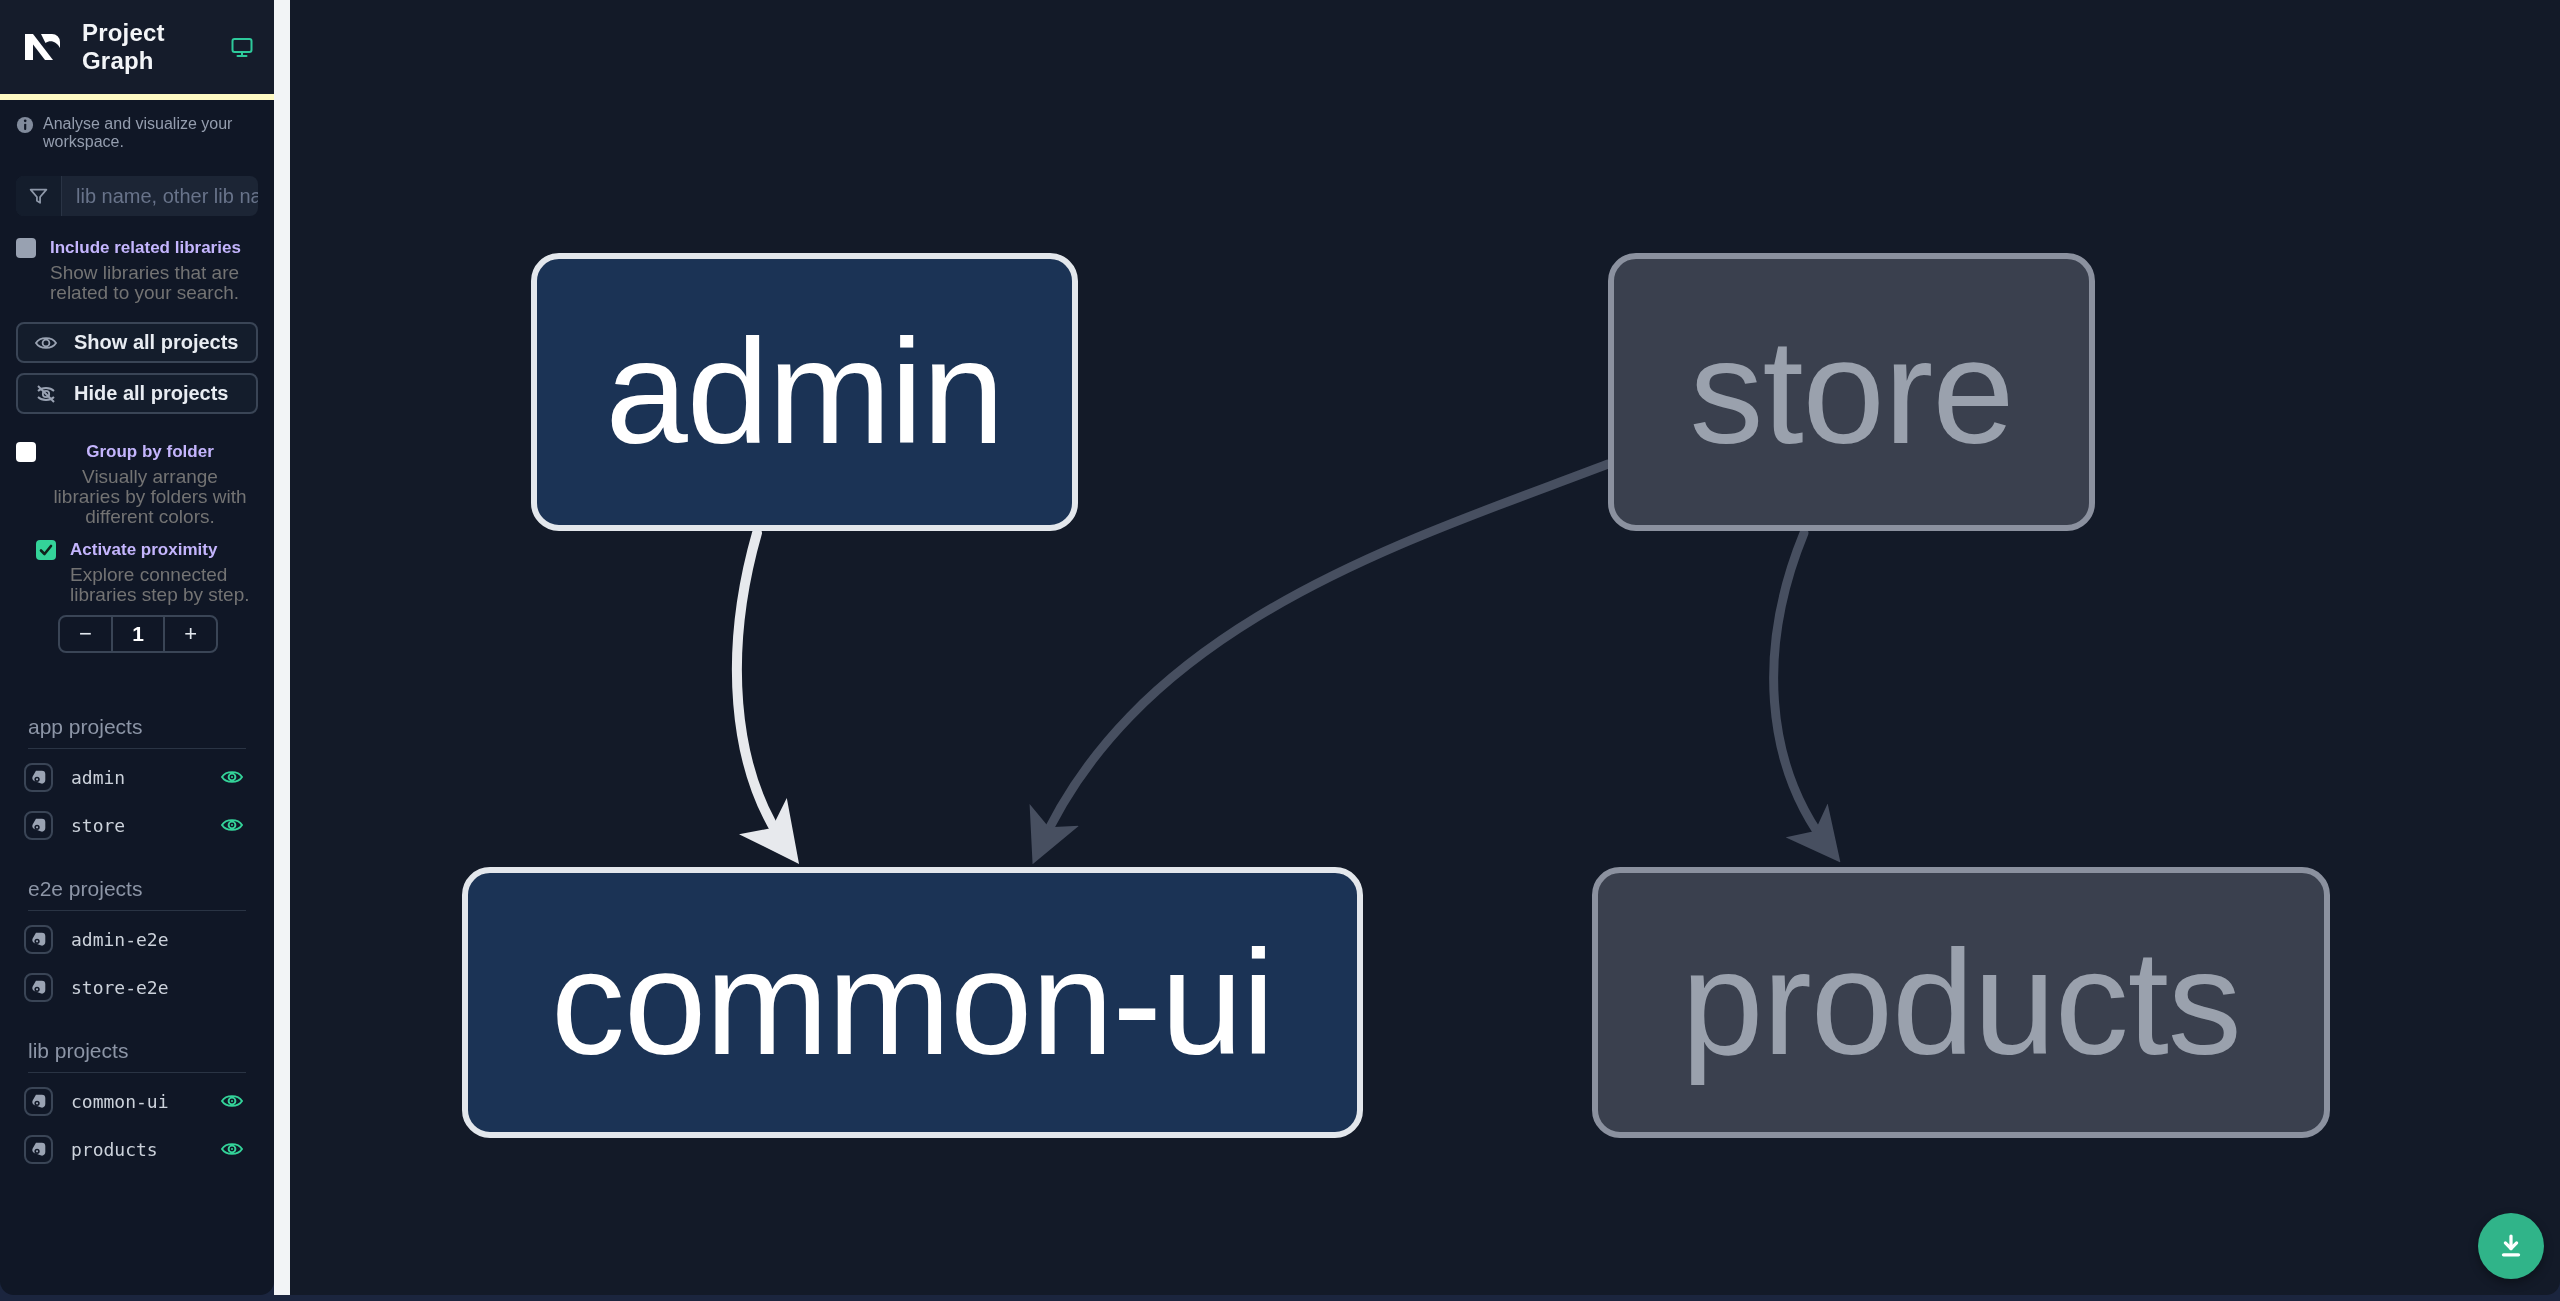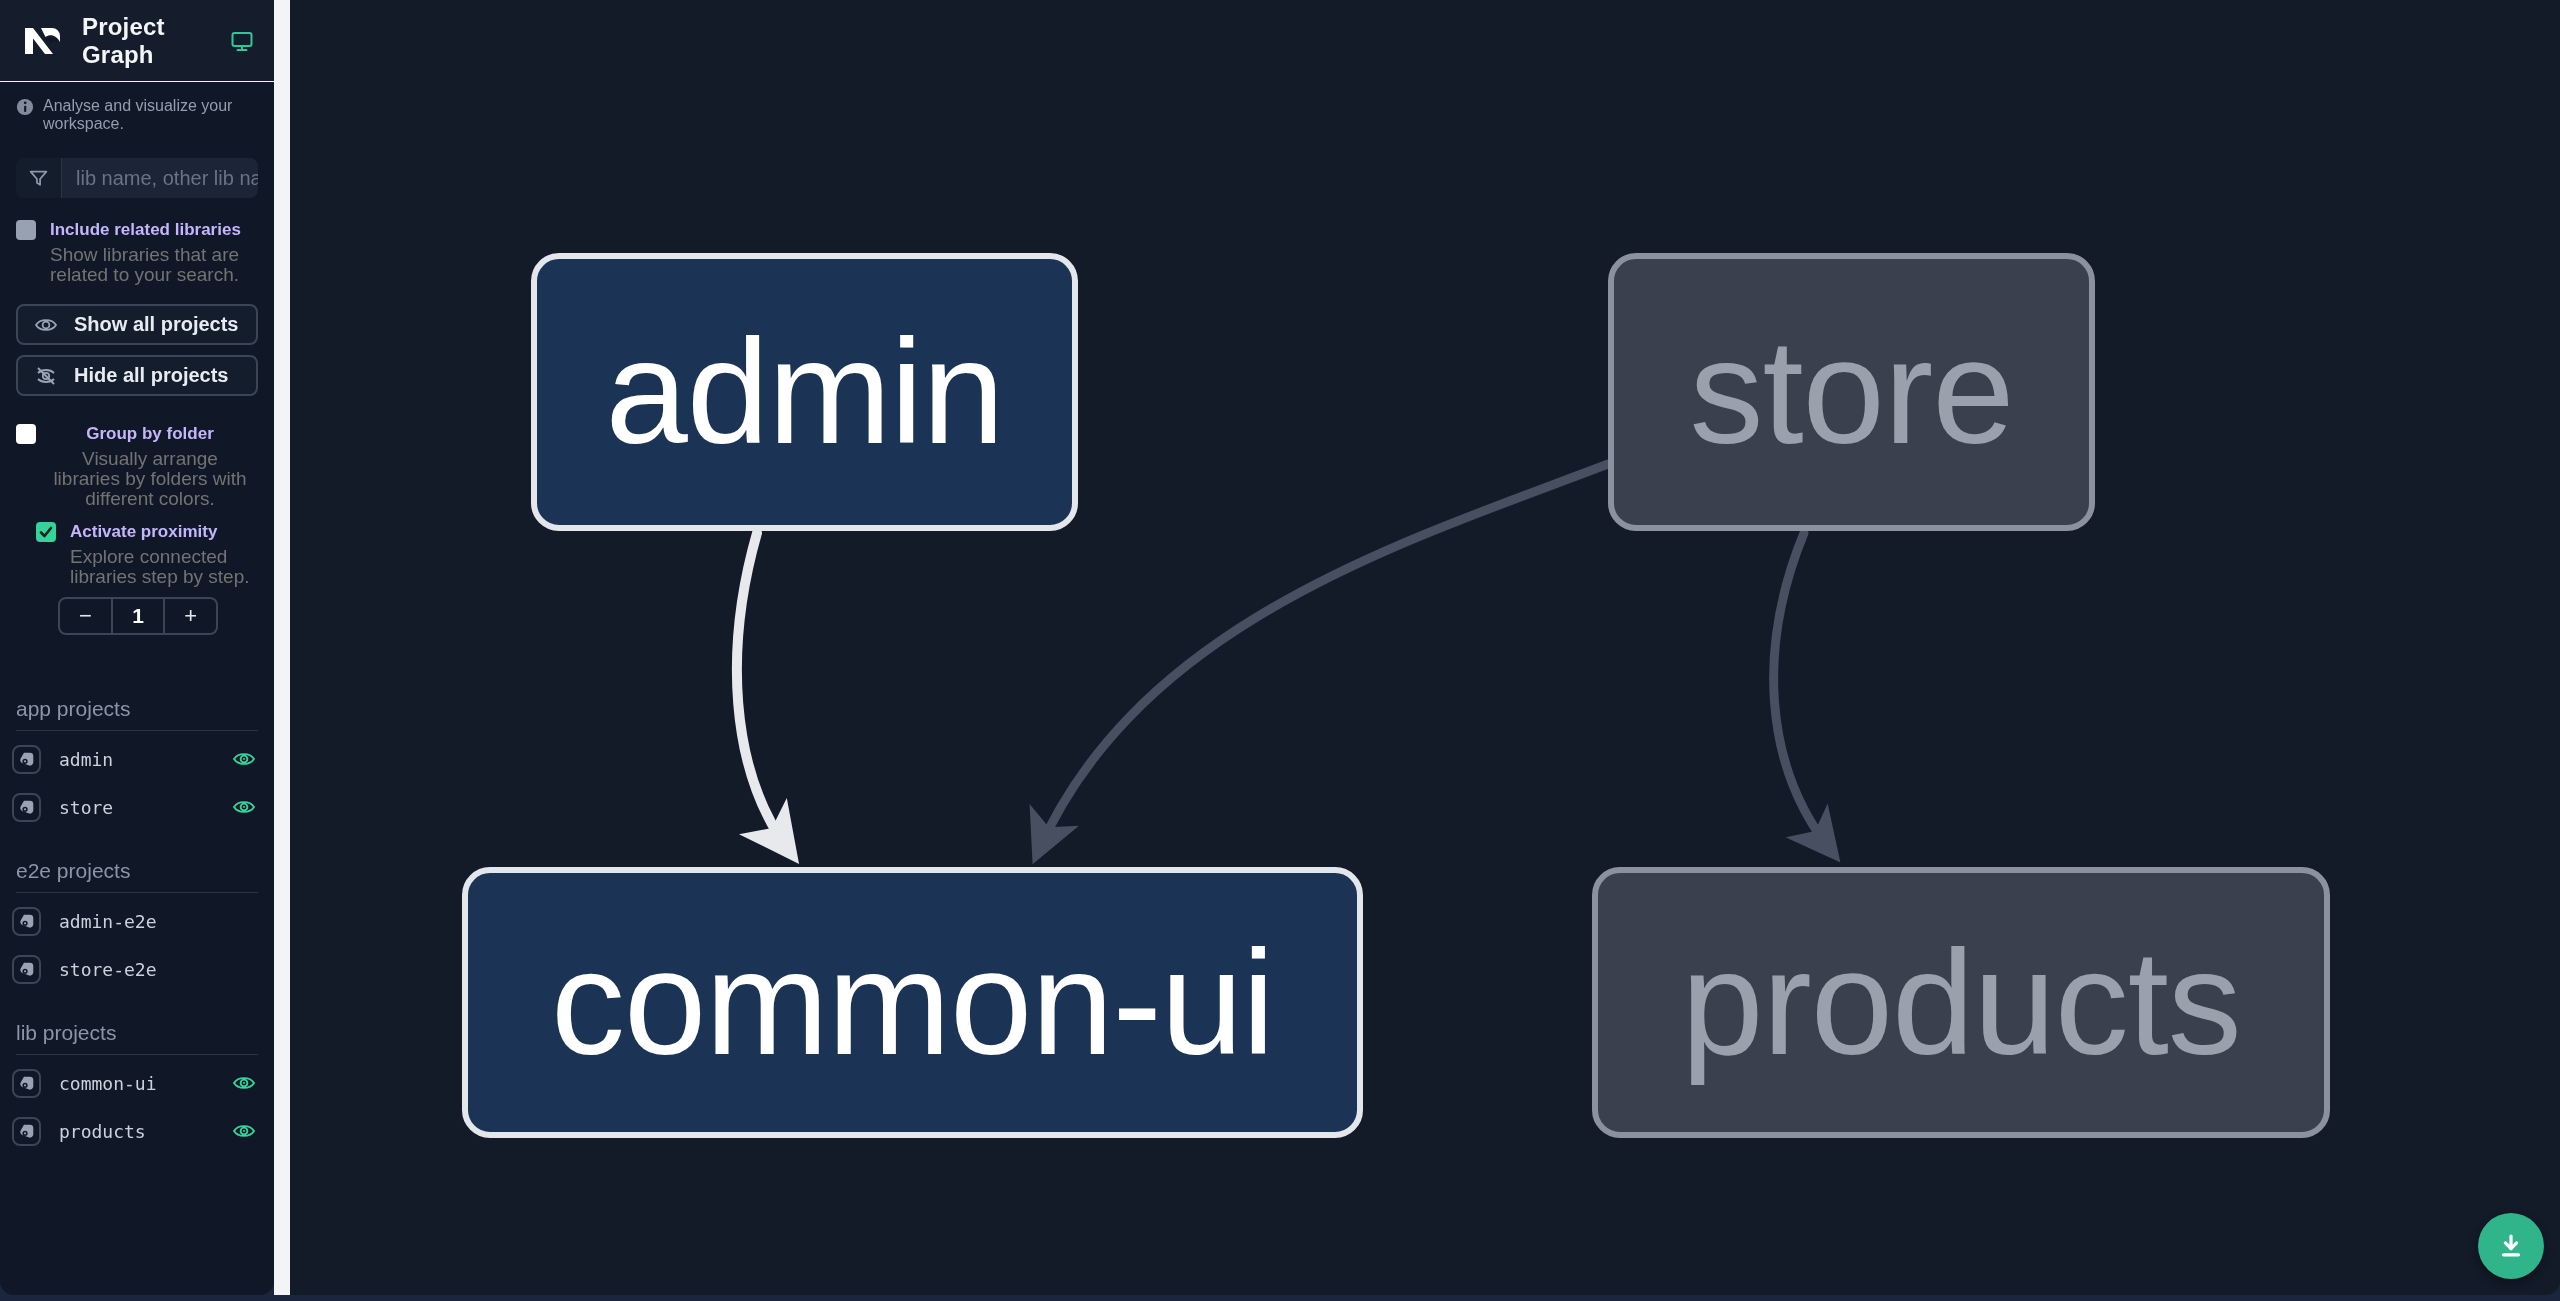--- a/index.html
+++ b/index.html
@@ -10,22 +10,22 @@
     -webkit-font-smoothing:antialiased;
   }
   .app { display:flex; width:2560px; height:1295px; }
 
   
   .sidebar {
     width:274px; height:1295px; background:#101726;
     border-radius:0 0 14px 14px; flex:none; position:relative; overflow:hidden;
   }
   .sidebar-header {
-    height:82px; display:flex; align-items:center; padding:0 20px;
-    background:#151c2b; border-bottom:1px solid #fef9c3;
+    height:100px; display:flex; align-items:center; padding:0 20px;
+    background:#151c2b; border-bottom:6px solid #fef9c3;
   }
   .nx-logo { width:44px; height:44px; flex:none; }
   .app-title { color:#f3f5f8; font-size:24px; font-weight:700; margin-left:18px; letter-spacing:.2px; }
   .monitor-icon { margin-left:20px; width:24px; height:24px; flex:none; }
 
   .info-row { display:flex; align-items:flex-start; gap:9px; padding:0 16px; margin-top:15px; }
   .info-row svg { width:18px; height:18px; flex:none; margin-top:1px; }
   .info-text { color:#949dae; font-size:16px; line-height:18px; }
 
   .search-box {
@@ -64,21 +64,21 @@
   .stepper {
     margin:10px 0 0 58px; width:160px; height:38px; display:flex;
     border:2px solid #3a4556; border-radius:8px; overflow:hidden;
   }
   .stepper > div {
     flex:1; display:flex; align-items:center; justify-content:center;
     color:#e2e7ee; font-size:22px;
   }
   .stepper .step-mid { border-left:2px solid #3a4556; border-right:2px solid #3a4556; color:#ffffff; font-weight:700; font-size:21px; }
 
-  .section { margin:0 16px; }
+  .section { margin:0 28px; }
   .section-title { color:#8c95a6; font-size:21px; padding-bottom:9px; border-bottom:1px solid #2a3444; }
   .sec-app { margin-top:62px; }
   .sec-e2e { margin-top:32px; }
   .sec-lib { margin-top:32px; }
 
   .proj-row { display:flex; align-items:center; height:40px; margin-top:8px; }
   .proj-icon-btn {
     width:29px; height:29px; border:2px solid #3a4556; border-radius:8px;
     display:flex; align-items:center; justify-content:center; flex:none;
     background:transparent; cursor:pointer; margin-left:-4px;

